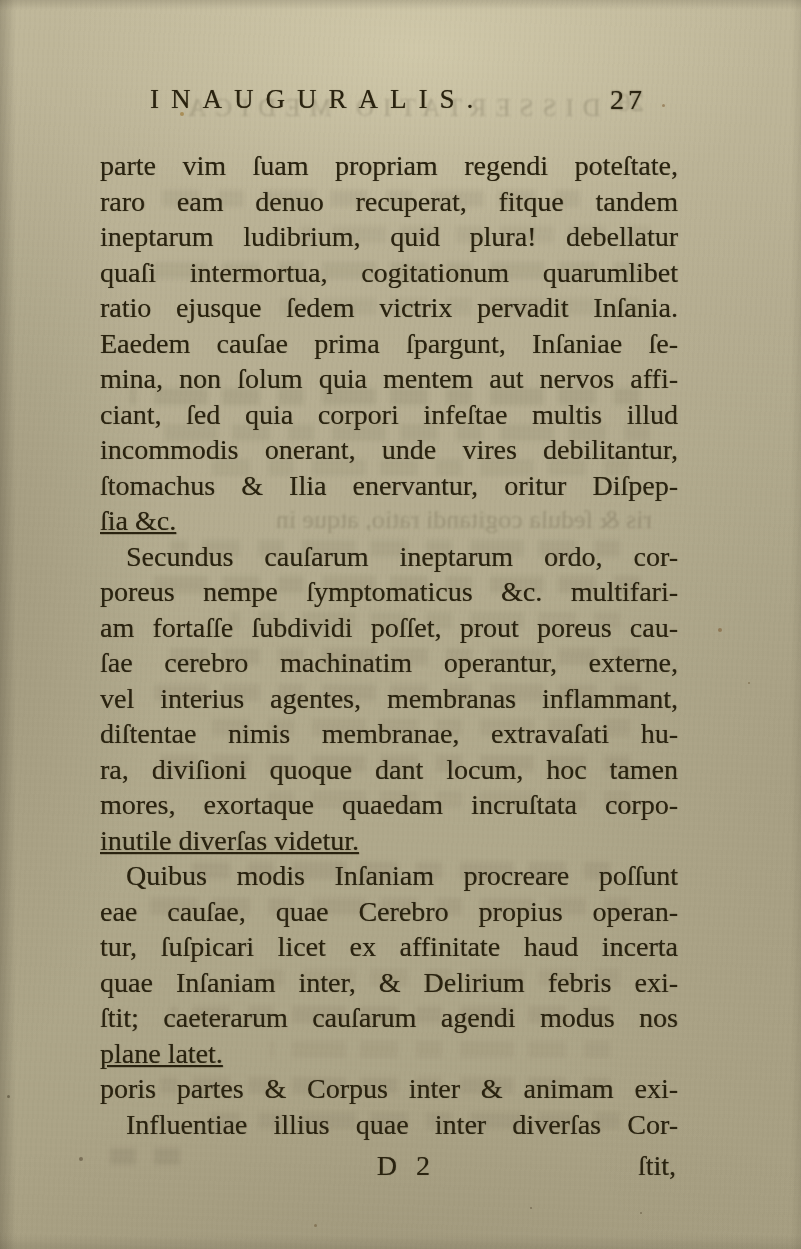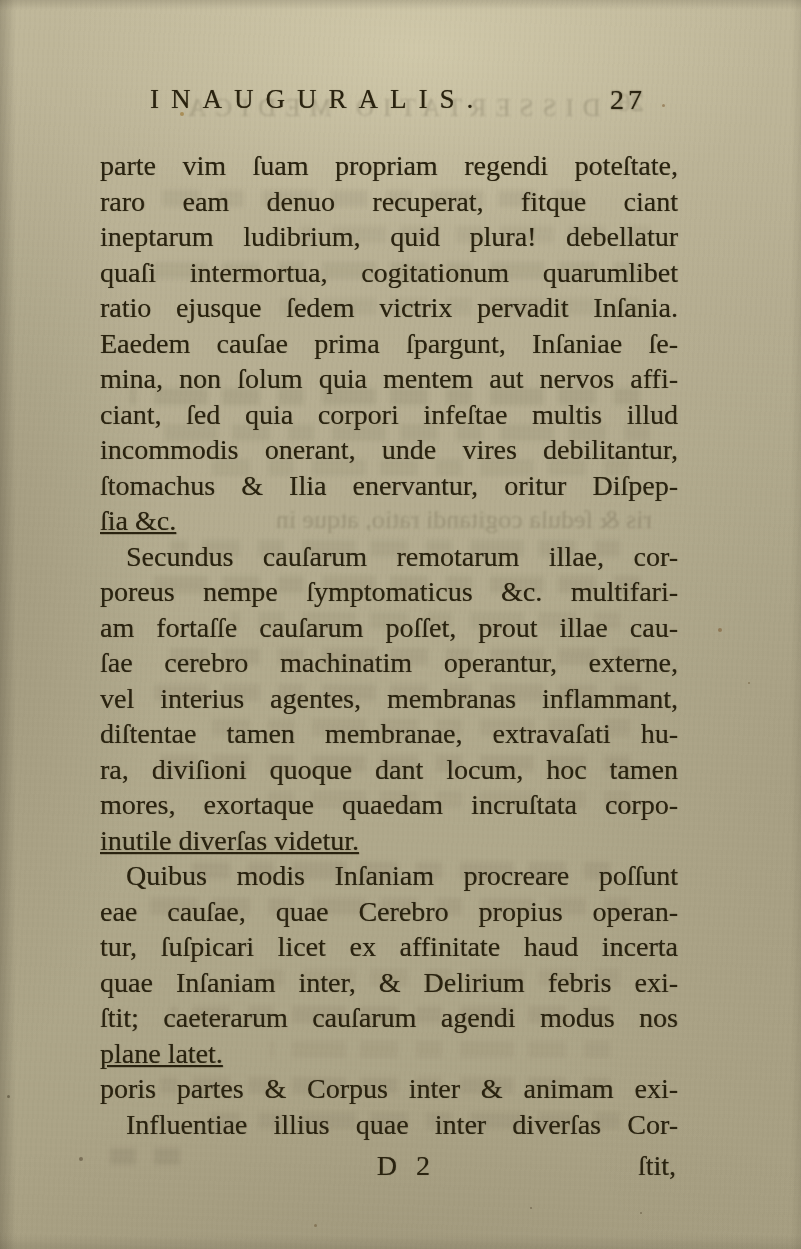--- a/index.html
+++ b/index.html
@@ -115,36 +115,36 @@
       </div>
   </div>
 
   <div class="running-head">
     <span class="head-title ink">INAUGURALIS.</span>
     <span class="page-number ink">27</span>
   </div>
 
   <div class="text-block ink" id="text-block">
       <div class="line">parte vim ſuam propriam regendi poteſtate,</div>
-      <div class="line">raro eam denuo recuperat, fitque ciant</div>
+      <div class="line">raro eam denuo recuperat, fitque tandem</div>
       <div class="line">ineptarum ludibrium, quid plura! debellatur</div>
       <div class="line">quaſi intermortua, cogitationum quarumlibet</div>
       <div class="line">ratio ejusque ſedem victrix pervadit Inſania.</div>
       <div class="line">Eaedem cauſae prima ſpargunt, Inſaniae ſe-</div>
       <div class="line">mina, non ſolum quia mentem aut nervos affi-</div>
       <div class="line">ciant, ſed quia corpori infeſtae multis illud</div>
       <div class="line">incommodis onerant, unde vires debilitantur,</div>
       <div class="line">ſtomachus &amp; Ilia enervantur, oritur Diſpep-</div>
       <div class="line noj">ſia &amp;c.</div>
-      <div class="line ind">Secundus cauſarum remotarum illae, cor-</div>
+      <div class="line ind">Secundus cauſarum ineptarum ordo, cor-</div>
       <div class="line">poreus nempe ſymptomaticus &amp;c. multifari-</div>
-      <div class="line">am fortaſſe cauſarum poſſet, prout illae cau-</div>
+      <div class="line">am fortaſſe ſubdividi poſſet, prout poreus cau-</div>
       <div class="line">ſae cerebro machinatim operantur, externe,</div>
       <div class="line">vel interius agentes, membranas inflammant,</div>
-      <div class="line">diſtentae tamen membranae, extravaſati hu-</div>
+      <div class="line">diſtentae nimis membranae, extravaſati hu-</div>
       <div class="line">ra, diviſioni quoque dant locum, hoc tamen</div>
       <div class="line">mores, exortaque quaedam incruſtata corpo-</div>
       <div class="line noj">inutile diverſas videtur.</div>
       <div class="line ind">Quibus modis Inſaniam procreare poſſunt</div>
       <div class="line">eae cauſae, quae Cerebro propius operan-</div>
       <div class="line">tur, ſuſpicari licet ex affinitate haud incerta</div>
       <div class="line">quae Inſaniam inter, &amp; Delirium febris exi-</div>
       <div class="line">ſtit; caeterarum cauſarum agendi modus nos</div>
       <div class="line noj">plane latet.</div>
       <div class="line">poris partes &amp; Corpus inter &amp; animam exi-</div>

